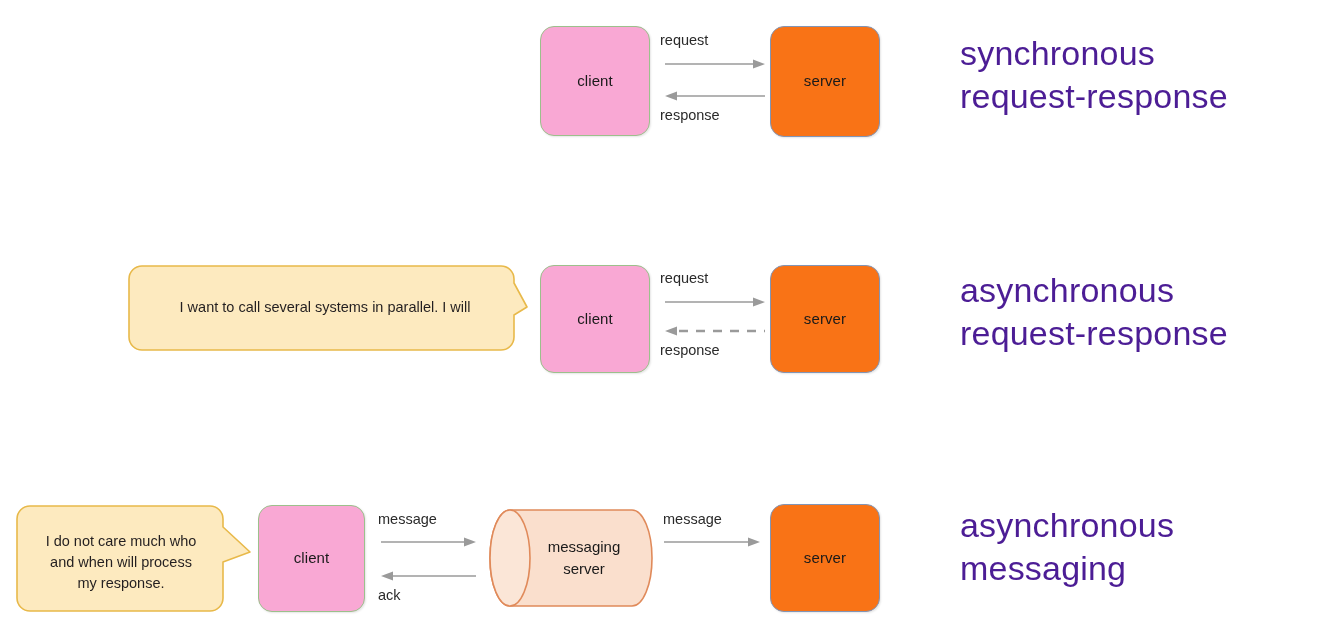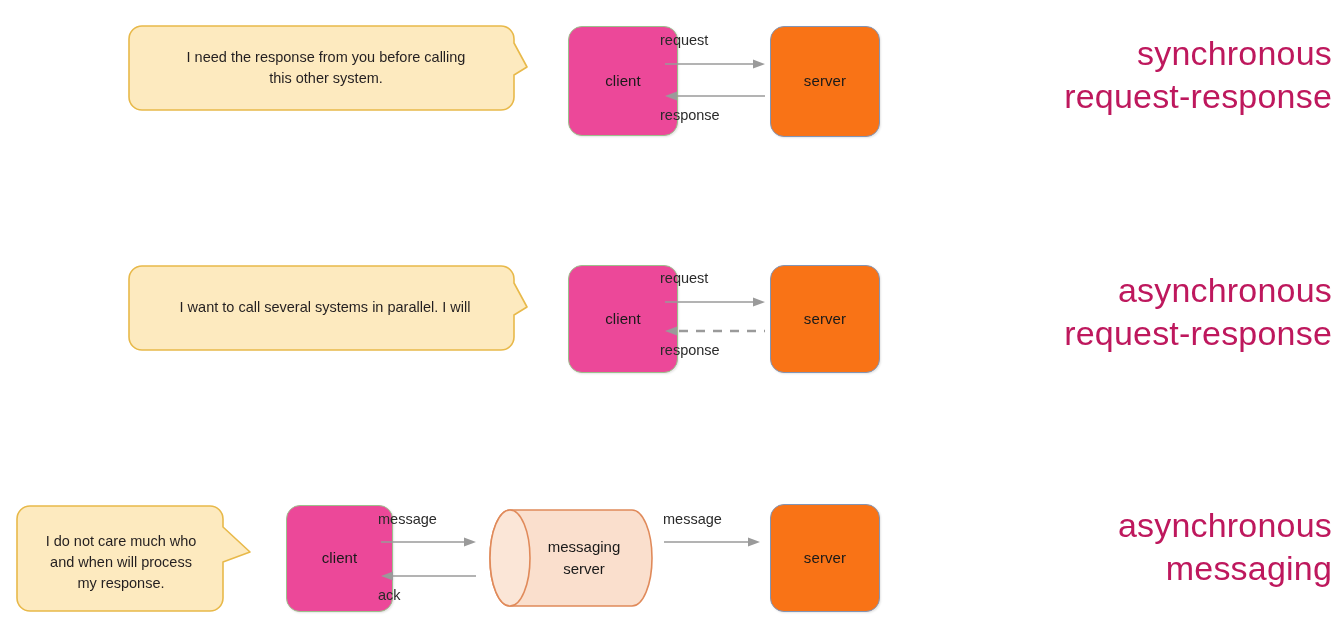--- a/index.html
+++ b/index.html
@@ -30,24 +30,23 @@
     align-items: center;
     justify-content: center;
     text-align: center;
     border-radius: 14px;
     font-size: 15px;
     color: #1a1a1a;
     line-height: 1.25;
     letter-spacing: .1px;
   }
   .node.client {
-    background: #ec4899;
+    background: #f9a8d4;
     border: 1.6px solid #9cc08c;
     box-shadow: 1px 1px 2px rgba(0,0,0,0.10);
-    margin-left: 28px;
   }
   .node.server {
     background: #f97316;
     border: 1.6px solid #8295b6;
     box-shadow: 1px 1px 2px rgba(0,0,0,0.10);
   }
 
   
   .cylinder {
     position: absolute;
@@ -97,45 +96,33 @@
     font-size: 14.5px;
     color: #2a2a2a;
     text-align: left;
     white-space: nowrap;
     line-height: 1;
   }
 
   
   .caption {
     position: absolute;
-    text-align: right;
-    color: #be185d;
+    text-align: left;
+    color: #4c1d95;
     font-size: 34px;
     line-height: 1.25;
     letter-spacing: .2px;
   }
   .caption .cap-line { display: block; }
 </style>
 </head>
 <body>
 
 <div class="canvas">
 
-  <div class="bubble" style="left:128px; top:25px; width:400px; height:86px;">
-    <svg width="400" height="86" viewBox="0 0 400 86" xmlns="http://www.w3.org/2000/svg">
-      <path d="M14,1 H386 A13,13 0 0 1 399,14 V22 L399,22 L399,14 A13,13 0 0 1 386,1 Z" fill="none" stroke="none"></path>
-      <path d="M14,1 H373 A13,13 0 0 1 386,14 V18 L399,42 L386,50 V72 A13,13 0 0 1 373,85 H14 A13,13 0 0 1 1,72 V14 A13,13 0 0 1 14,1 Z" fill="#fdeabf" stroke="#e8b94a" stroke-width="1.6" stroke-linejoin="round"></path>
-    </svg>
-    <div class="bubble-text" style="left:16px; top:0; width:364px; height:86px;">
-      <span>
-        <span>I need the response from you before calling</span><br>
-        <span>this other system.</span>
-      </span>
-    </div>
-  </div>
 
   <div class="node client" style="left:540px; top:26px; width:110px; height:110px;">
     <span>client</span>
   </div>
 
   <div class="edge-label" style="left:660px; top:33px; width:100px;">request</div>
   <div class="arrow" style="left:665px; top:58px;">
     <svg width="100" height="12" viewBox="0 0 100 12" xmlns="http://www.w3.org/2000/svg">
       <line x1="0" y1="6" x2="89" y2="6" stroke="#9a9a9a" stroke-width="1.6"></line>
       <path d="M100,6 L88,1.5 L88,10.5 Z" fill="#9a9a9a"></path>

